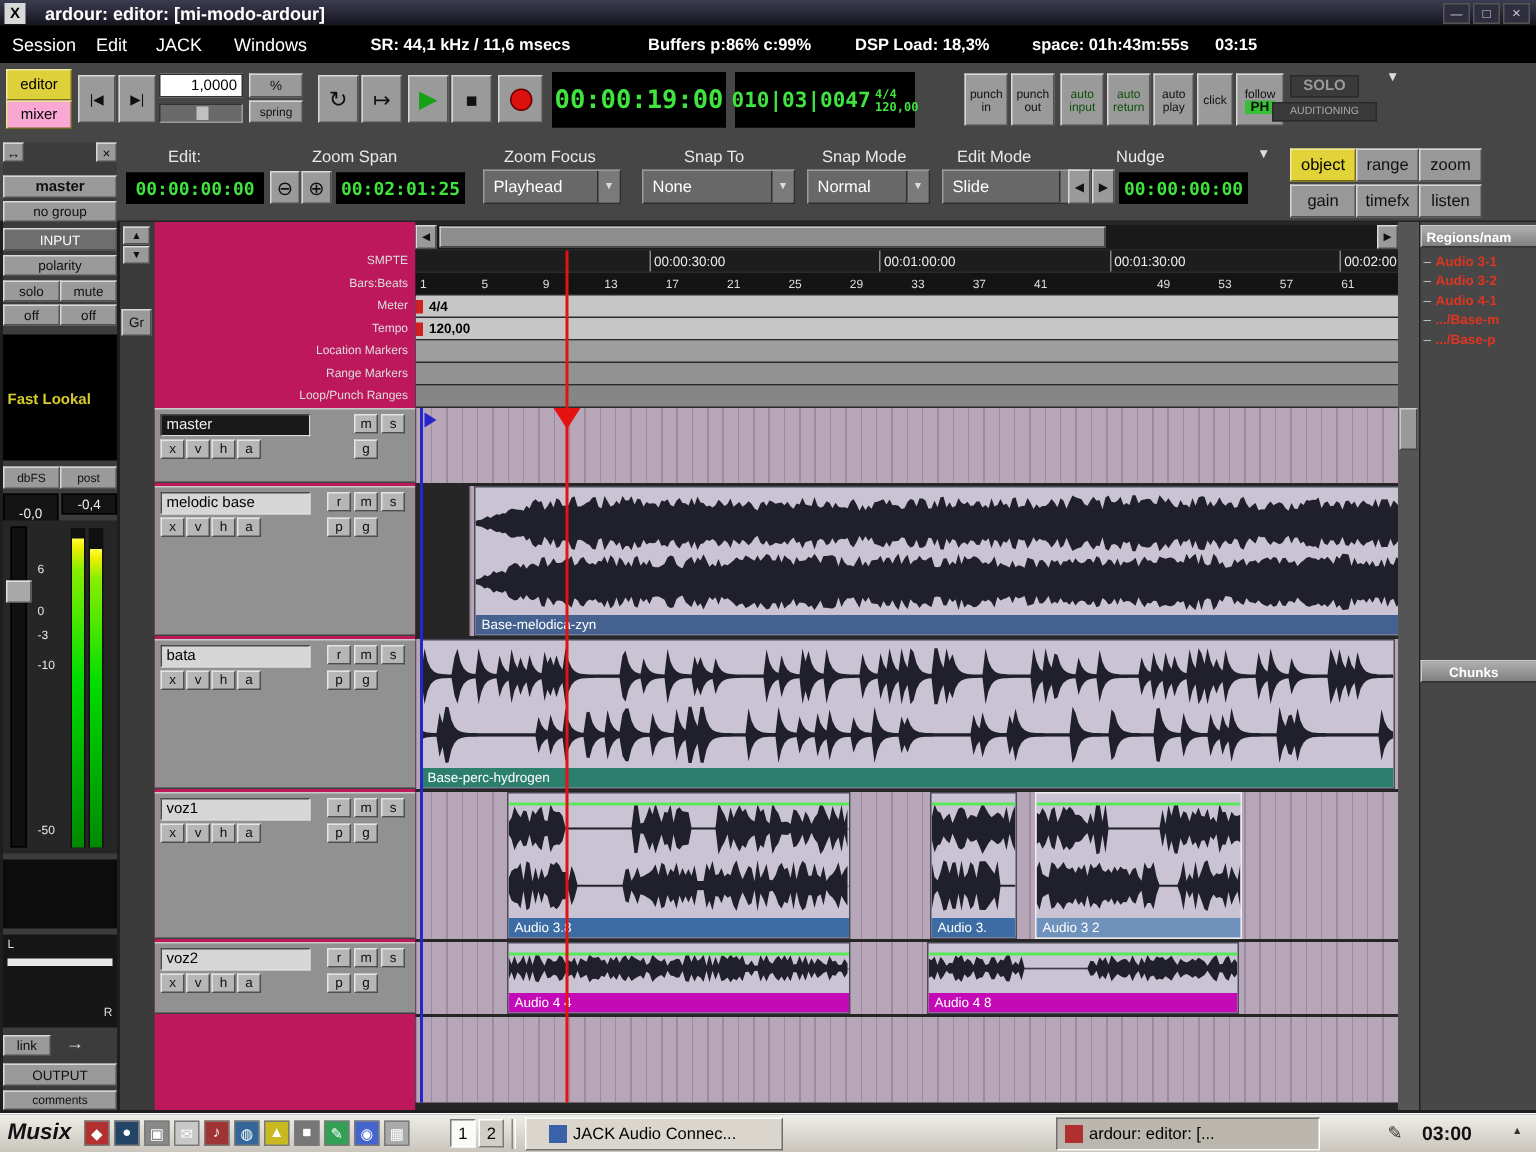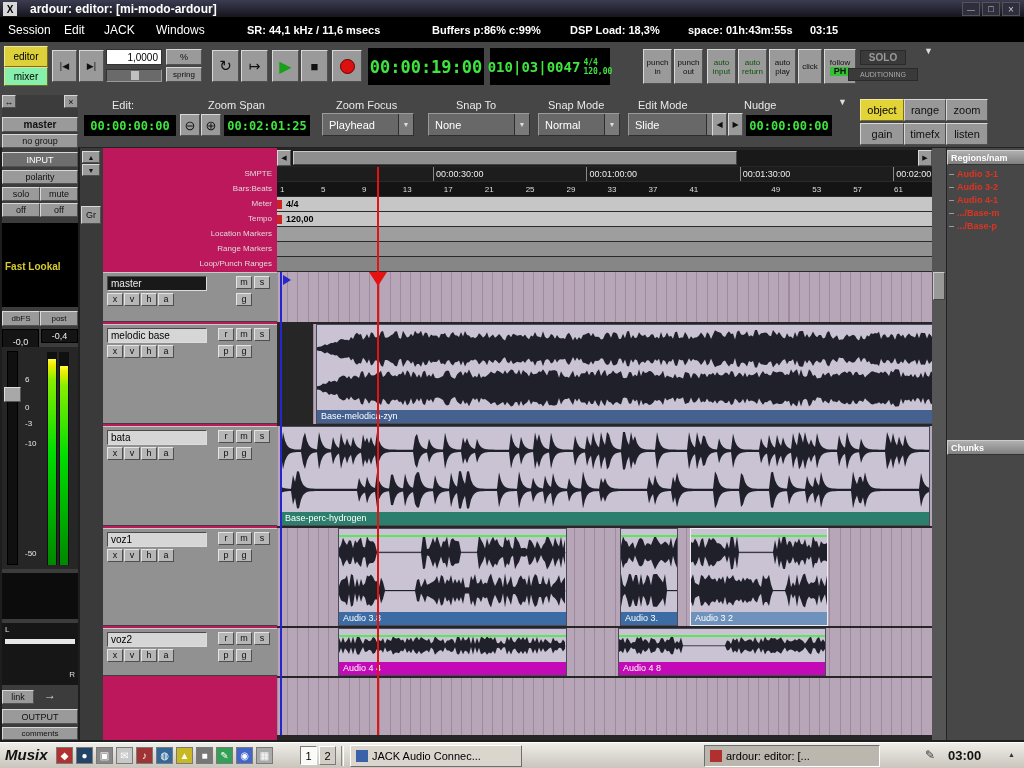--- a/index.html
+++ b/index.html
@@ -46,21 +46,21 @@
       <div style="position: absolute; left: 432px; top: 6px; color: rgb(255, 255, 255); font-size: 11px; font-weight: bold;">Buffers p:86% c:99%</div>
       <div style="position: absolute; left: 570px; top: 6px; color: rgb(255, 255, 255); font-size: 11px; font-weight: bold;">DSP Load: 18,3%</div>
       <div style="position: absolute; left: 688px; top: 6px; color: rgb(255, 255, 255); font-size: 11px; font-weight: bold;">space: 01h:43m:55s</div>
       <div style="position: absolute; left: 810px; top: 6px; color: rgb(255, 255, 255); font-size: 11px; font-weight: bold;">03:15</div>
     </div>
 
   <div class="abs" style="left:0;top:42px;width:1024px;height:106px;background:#464646;border-bottom:1px solid #222"></div>
 
   <div class="abs" style="left:4px;top:46px;width:44px;height:42px">
     <div style="position:absolute;left:0;top:0;width:44px;height:21px;background:#ddd03a;border:1px solid;border-color:#f0e8a0 #76701e #76701e #f0e8a0;font-size:10px;display:flex;align-items:center;justify-content:center">editor</div>
-    <div style="position:absolute;left:0;top:21px;width:44px;height:19px;background:#86efac;border:1px solid;border-color:#e8e092 #6e681c #6e681c #e8e092;font-size:10px;display:flex;align-items:center;justify-content:center">mixer</div>
+    <div style="position:absolute;left:0;top:21px;width:44px;height:19px;background:#f9a8d4;border:1px solid;border-color:#e8e092 #6e681c #6e681c #e8e092;font-size:10px;display:flex;align-items:center;justify-content:center">mixer</div>
   </div>
   <div class="btn" style="left:52px;top:50px;width:25px;height:32px;font-size:9px">
     <span>|◀</span>
     </div>
   <div class="btn" style="left:79px;top:50px;width:25px;height:32px;font-size:9px">
     <span>▶|</span>
     </div>
   <div class="abs" style="left:106px;top:49px;width:56px;height:16px;background:#fff;border:1px solid #333;font-size:10px;display:flex;align-items:center;justify-content:flex-end;padding-right:3px">1,0000</div>
   <div class="abs" style="left:106px;top:69px;width:56px;height:13px;background:#6a6a6a;border:1px solid;border-color:#333 #999 #999 #333">
     <div style="position:absolute;left:24px;top:1px;width:8px;height:9px;background:#c0c0c0"></div>
@@ -438,21 +438,21 @@
         </div>
         <div style="position: absolute; left: 0px; top: 39px; width: 78px; height: 13px;">
           <div style="position: absolute; left: 2px; top: 0px; height: 13px; line-height: 12px; color: rgb(200, 200, 200); font-size: 9px;">–</div>
           <div style="position: absolute; left: 10px; top: 0px; height: 13px; line-height: 12px; color: rgb(221, 53, 34); font-size: 9px; font-weight: bold; white-space: nowrap;">.../Base-m</div>
         </div>
         <div style="position: absolute; left: 0px; top: 52px; width: 78px; height: 13px;">
           <div style="position: absolute; left: 2px; top: 0px; height: 13px; line-height: 12px; color: rgb(200, 200, 200); font-size: 9px;">–</div>
           <div style="position: absolute; left: 10px; top: 0px; height: 13px; line-height: 12px; color: rgb(221, 53, 34); font-size: 9px; font-weight: bold; white-space: nowrap;">.../Base-p</div>
         </div>
       </div>
-    <div style="position:absolute;left:0;top:292px;width:78px;height:15px;background:linear-gradient(#b0b0b0,#808080);color:#fff;font-size:9px;font-weight:bold;line-height:14px;padding-left:3px;border:1px solid;border-color:#ccc #333 #333 #ccc;overflow:hidden;white-space:nowrap">Chunks</div>
+    <div style="position:absolute;left:0;top:292px;width:78px;height:15px;background:linear-gradient(#b0b0b0,#808080);color:#fff;font-size:9px;font-weight:bold;line-height:14px;padding-left:18px;border:1px solid;border-color:#ccc #333 #333 #ccc;overflow:hidden;white-space:nowrap">Chunks</div>
   </div>
 
   <div class="abs" id="taskbar" style="left:0;top:742px;width:1024px;height:26px;background:linear-gradient(#efede7,#c9c5bd);border-top:1px solid #fff">
     <div style="position:absolute;left:5px;top:3px;font-size:15px;font-weight:bold;font-style:italic;color:#111">Musix</div>
     <div style="position:absolute;left:341px;top:3px;width:3px;height:20px;border-left:1px solid #888;border-right:1px solid #fff"></div>
     <div style="position:absolute;left:925px;top:5px;font-size:12px;color:#333">✎</div>
     <div style="position:absolute;left:948px;top:5px;font-size:13px;font-weight:bold;color:#111">03:00</div>
     <div style="position:absolute;left:1008px;top:8px;font-size:7px;color:#333">▲</div>
   <div style="position: absolute; left: 56px; top: 4px; width: 17px; height: 17px; background: rgb(178, 48, 48); border: 1px solid rgb(122, 122, 122); color: rgb(255, 255, 255); font-size: 10px; display: flex; align-items: center; justify-content: center;">◆</div>
       <div style="position: absolute; left: 76px; top: 4px; width: 17px; height: 17px; background: rgb(34, 68, 102); border: 1px solid rgb(122, 122, 122); color: rgb(255, 255, 255); font-size: 10px; display: flex; align-items: center; justify-content: center;">●</div>
@@ -460,21 +460,21 @@
       <div style="position: absolute; left: 116px; top: 4px; width: 17px; height: 17px; background: rgb(200, 200, 200); border: 1px solid rgb(122, 122, 122); color: rgb(255, 255, 255); font-size: 10px; display: flex; align-items: center; justify-content: center;">✉</div>
       <div style="position: absolute; left: 136px; top: 4px; width: 17px; height: 17px; background: rgb(160, 51, 51); border: 1px solid rgb(122, 122, 122); color: rgb(255, 255, 255); font-size: 10px; display: flex; align-items: center; justify-content: center;">♪</div>
       <div style="position: absolute; left: 156px; top: 4px; width: 17px; height: 17px; background: rgb(51, 102, 153); border: 1px solid rgb(122, 122, 122); color: rgb(255, 255, 255); font-size: 10px; display: flex; align-items: center; justify-content: center;">◍</div>
       <div style="position: absolute; left: 176px; top: 4px; width: 17px; height: 17px; background: rgb(200, 184, 34); border: 1px solid rgb(122, 122, 122); color: rgb(255, 255, 255); font-size: 10px; display: flex; align-items: center; justify-content: center;">▲</div>
       <div style="position: absolute; left: 196px; top: 4px; width: 17px; height: 17px; background: rgb(119, 119, 119); border: 1px solid rgb(122, 122, 122); color: rgb(255, 255, 255); font-size: 10px; display: flex; align-items: center; justify-content: center;">■</div>
       <div style="position: absolute; left: 216px; top: 4px; width: 17px; height: 17px; background: rgb(51, 160, 85); border: 1px solid rgb(122, 122, 122); color: rgb(255, 255, 255); font-size: 10px; display: flex; align-items: center; justify-content: center;">✎</div>
       <div style="position: absolute; left: 236px; top: 4px; width: 17px; height: 17px; background: rgb(68, 102, 204); border: 1px solid rgb(122, 122, 122); color: rgb(255, 255, 255); font-size: 10px; display: flex; align-items: center; justify-content: center;">◉</div>
       <div style="position: absolute; left: 256px; top: 4px; width: 17px; height: 17px; background: rgb(170, 170, 170); border: 1px solid rgb(122, 122, 122); color: rgb(255, 255, 255); font-size: 10px; display: flex; align-items: center; justify-content: center;">▦</div>
       <div style="position: absolute; left: 300px; top: 3px; width: 17px; height: 19px; display: flex; align-items: center; justify-content: center; font-size: 11px; color: rgb(0, 0, 0); background: rgb(250, 250, 248); border-width: 1px; border-style: solid; border-image: initial; border-color: rgb(122, 122, 122) rgb(255, 255, 255) rgb(255, 255, 255) rgb(122, 122, 122);">1</div>
       <div style="position: absolute; left: 319px; top: 3px; width: 17px; height: 19px; display: flex; align-items: center; justify-content: center; font-size: 11px; color: rgb(0, 0, 0); background: rgb(210, 206, 198); border-width: 1px; border-style: solid; border-image: initial; border-color: rgb(255, 255, 255) rgb(122, 122, 122) rgb(122, 122, 122) rgb(255, 255, 255);">2</div>
-      <div style="position: absolute; left: 350px; top: 2px; width: 172px; height: 22px; display: flex; align-items: center; gap: 4px; padding: 0px 5px; background: rgb(218, 214, 206); border-width: 1px; border-style: solid; border-image: initial; border-color: rgb(255, 255, 255) rgb(110, 110, 110) rgb(110, 110, 110) rgb(255, 255, 255);">
+      <div style="position: absolute; left: 350px; top: 2px; width: 172px; height: 22px; display: flex; align-items: center; gap: 4px; padding: 0px 15px; background: rgb(218, 214, 206); border-width: 1px; border-style: solid; border-image: initial; border-color: rgb(255, 255, 255) rgb(110, 110, 110) rgb(110, 110, 110) rgb(255, 255, 255);">
         <div style="width: 12px; height: 12px; background: rgb(58, 98, 168); flex: 0 0 12px;"></div>
         <div style="font-size: 11px; color: rgb(0, 0, 0); white-space: nowrap; overflow: hidden;">JACK Audio Connec...</div>
       </div>
       <div style="position: absolute; left: 704px; top: 2px; width: 176px; height: 22px; display: flex; align-items: center; gap: 4px; padding: 0px 5px; background: rgb(188, 183, 174); border-width: 1px; border-style: solid; border-image: initial; border-color: rgb(110, 110, 110) rgb(255, 255, 255) rgb(255, 255, 255) rgb(110, 110, 110);">
         <div style="width: 12px; height: 12px; background: rgb(176, 48, 48); flex: 0 0 12px;"></div>
         <div style="font-size: 11px; color: rgb(0, 0, 0); white-space: nowrap; overflow: hidden;">ardour: editor: [...</div>
       </div>
     </div>
 
 <div style="position: absolute; left: 860px; top: 99px; width: 44px; height: 22px; display: flex; align-items: center; justify-content: center; font-size: 11px; background: rgb(226, 212, 56); border-width: 1px; border-style: solid; border-image: initial; border-color: rgb(242, 234, 162) rgb(119, 110, 30) rgb(119, 110, 30) rgb(242, 234, 162); color: rgb(0, 0, 0);">object</div>

